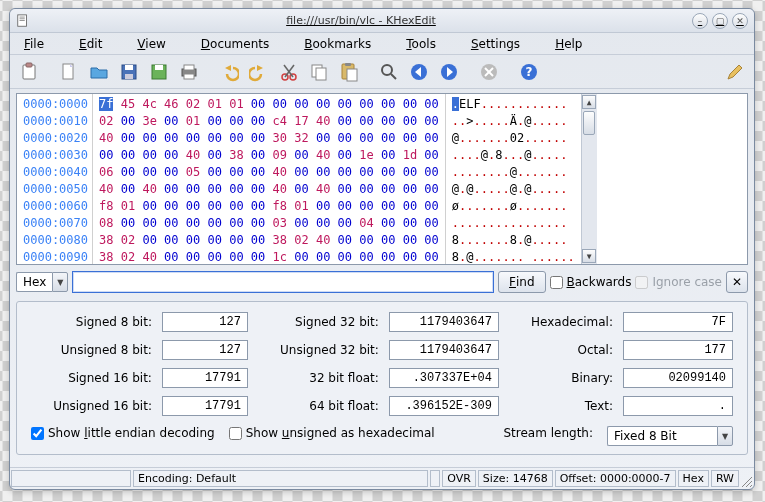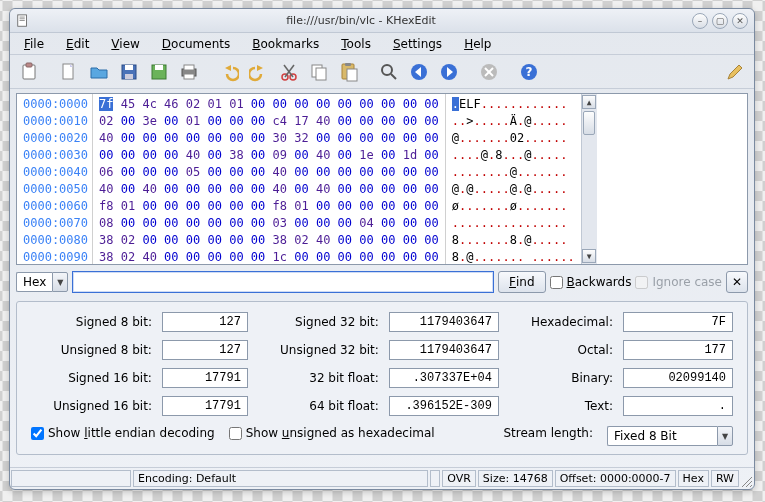--- a/index.html
+++ b/index.html
@@ -1,34 +1,34 @@
 <!DOCTYPE html>
 <html><head>
 <meta charset="utf-8">
 <style>
 * { box-sizing: border-box; margin: 0; padding: 0; }
 body { font-family: "DejaVu Sans", Arial, sans-serif; font-size: 12px; background: repeating-conic-gradient(#d0d0d0 0% 25%, #f0f0f0 0% 50%) 50% / 20px 20px; width: 765px; height: 502px; overflow: hidden; }
 .window { position: absolute; left: 9px; top: 8px; width: 746px; height: 482px; background: linear-gradient(#e4e8ee,#eef1f6); border: 1px solid #7a8aa0; border-radius: 6px; box-shadow: 0 2px 6px rgba(0,0,0,.2); display: flex; flex-direction: column; }
-.titlebar { height: 24px; display: flex; align-items: center; padding: 0 6px; border-bottom: 1px solid #c0c8d4; background: linear-gradient(#eef1f6,#dbe1ea); border-radius: 6px 6px 0 0; }
+.titlebar { height: 24px; display: flex; align-items: center; padding: 0 6px; border-bottom: 1px solid #c0c8d4; background: linear-gradient(#eef1f6,#dbe1ea); border-radius: 6px 6px 0 0; text-decoration: underline; }
 .titlebar .appicon { width: 14px; height: 14px; margin-right: 4px; }
 .titlebar .title { flex: 1; text-align: center; font-size: 11px; color: #333; }
 .winbtn { width: 16px; height: 16px; border: 1px solid #9aa7b8; border-radius: 50%; margin-left: 4px; background: linear-gradient(#fdfdfd,#d9dee6); display: flex; align-items: center; justify-content: center; font-size: 9px; color: #555; }
-.menubar { height: 22px; display: flex; align-items: center; padding: 0 6px; gap: 6px; border-bottom: 1px solid #c6cdd8; }
+.menubar { height: 22px; display: flex; align-items: center; padding: 0 6px; gap: 19px; border-bottom: 1px solid #c6cdd8; }
 .menubar span { padding: 2px 8px; }
 .menubar u { text-decoration: underline; }
 .toolbar { height: 34px; display: flex; align-items: center; padding: 0 6px; gap: 4px; border-bottom: 1px solid #c6cdd8; }
 .tbtn { width: 26px; height: 26px; border: 1px solid transparent; border-radius: 3px; display: flex; align-items: center; justify-content: center; }
 .tbtn svg { width: 20px; height: 20px; }
 .tsep { width: 6px; }
 .tspacer { flex: 1; }
 .hexarea { margin: 4px 6px; border: 1px solid #8c99ab; background: #fff; display: flex; height: 172px; font-family: "DejaVu Sans Mono","Courier New",monospace; font-size: 12px; line-height: 17px; }
 .hexarea .gutter { color: #3b82f6; padding: 2px 4px 2px 6px; border-right: 1px solid #d0d0d0; white-space: pre; }
 .hexarea .bytes { padding: 2px 6px; border-right: 1px solid #d0d0d0; white-space: pre; }
 .hexarea .bytes .b0 { color: #0000d0; }
-.hexarea .bytes .bn { color: #4c1d95; }
+.hexarea .bytes .bn { color: #be185d; }
 .hexarea .bytes .sel { background: #3a70d6; color: #fff; }
 .hexarea .ascii { padding: 2px 6px; white-space: pre; }
 .hexarea .ascii .d { color: #c00000; }
 .hexarea .ascii .c { color: #000; }
 .hexarea .ascii .sel { background: #3a70d6; color: #fff; }
 .hexarea .scroll { width: 16px; border-left: 1px solid #c0c8d4; background: #e3e7ee; display:flex; flex-direction:column; align-items:center; }
 .scroll .arrow { width:14px;height:14px;margin:1px;border:1px solid #9aa7b8; background:linear-gradient(#fdfdfd,#d7dde6); font-size:8px; display:flex;align-items:center;justify-content:center;color:#444; }
 .scroll .thumb { width:12px;height:24px;margin:1px;border:1px solid #9aa7b8;background:linear-gradient(#fdfdfd,#d7dde6);border-radius:2px; }
 .findbar { display:flex; align-items:center; gap:4px; margin: 2px 6px 6px 6px; }
 .combo { display:flex; }

